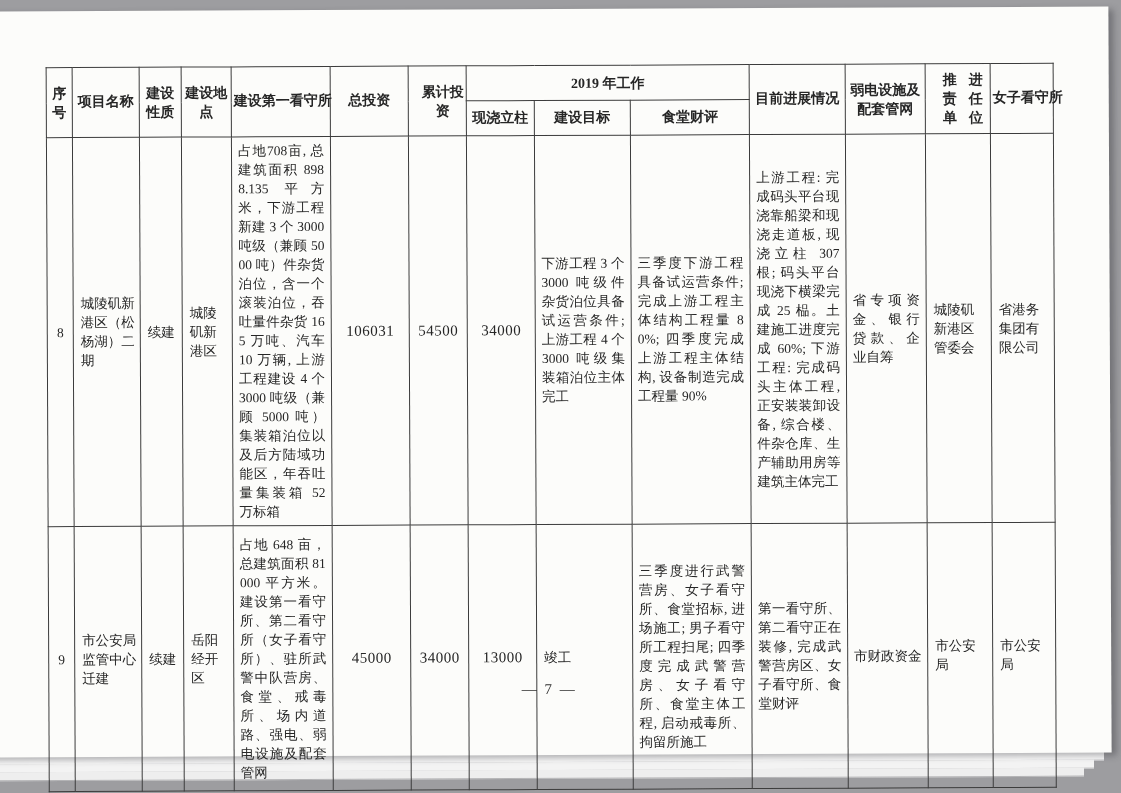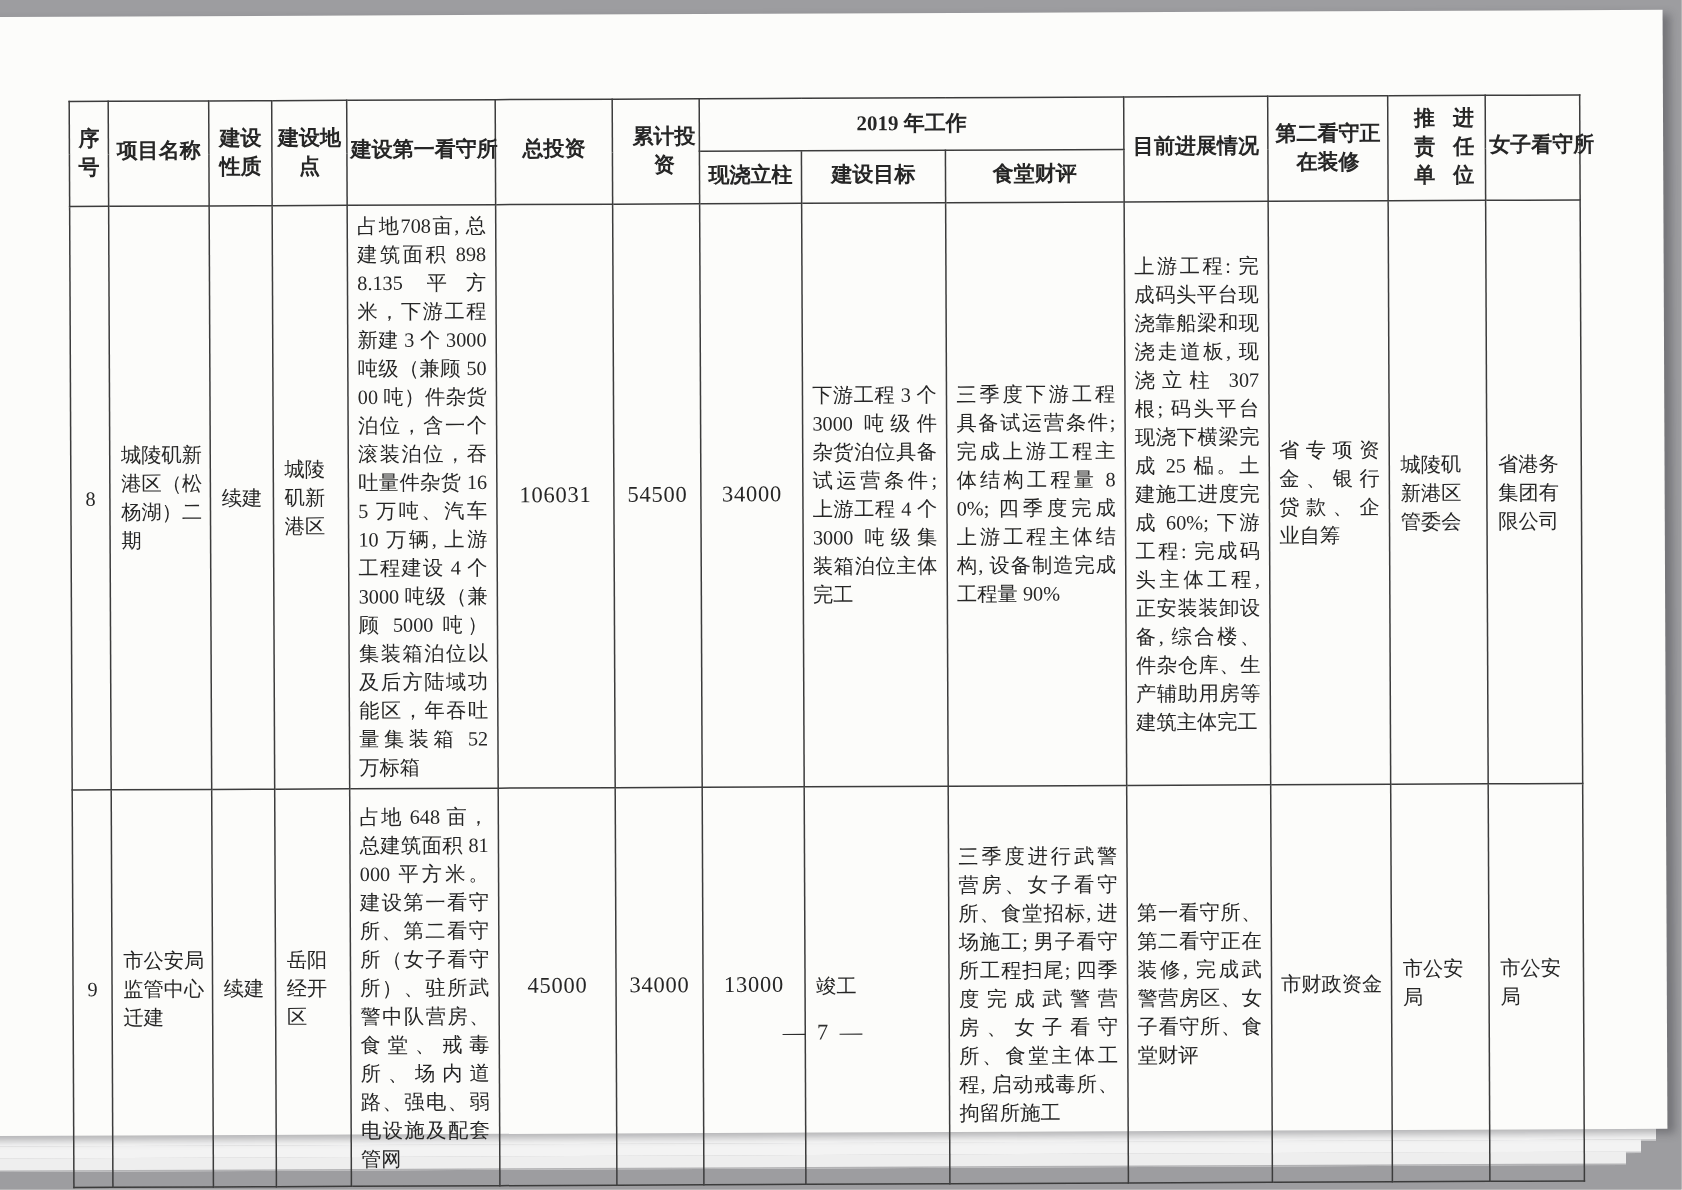--- a/index.html
+++ b/index.html
@@ -125,21 +125,21 @@
         <tr class="hdr-row1">
           <th rowspan="2">序号</th>
           <th rowspan="2" class="nowrap">项目名称</th>
           <th rowspan="2">建设性质</th>
           <th rowspan="2">建设地点</th>
           <th rowspan="2" class="nowrap">建设第一看守所</th>
           <th rowspan="2" class="nowrap">总投资</th>
           <th rowspan="2" class="tight">累计投资</th>
           <th colspan="3">2019 年工作</th>
           <th rowspan="2" class="nowrap">目前进展情况</th>
-          <th rowspan="2">第二看守正在装修</th>
+          <th rowspan="2">弱电设施及配套管网</th>
           <th rowspan="2" class="spread">推进责任单位</th>
           <th rowspan="2" class="nowrap">女子看守所</th>
         </tr>
         <tr class="hdr-row2">
           <th class="nowrap">现浇立柱</th>
           <th class="nowrap">建设目标</th>
           <th class="nowrap">食堂财评</th>
         </tr>
       </thead>
       <tbody>

